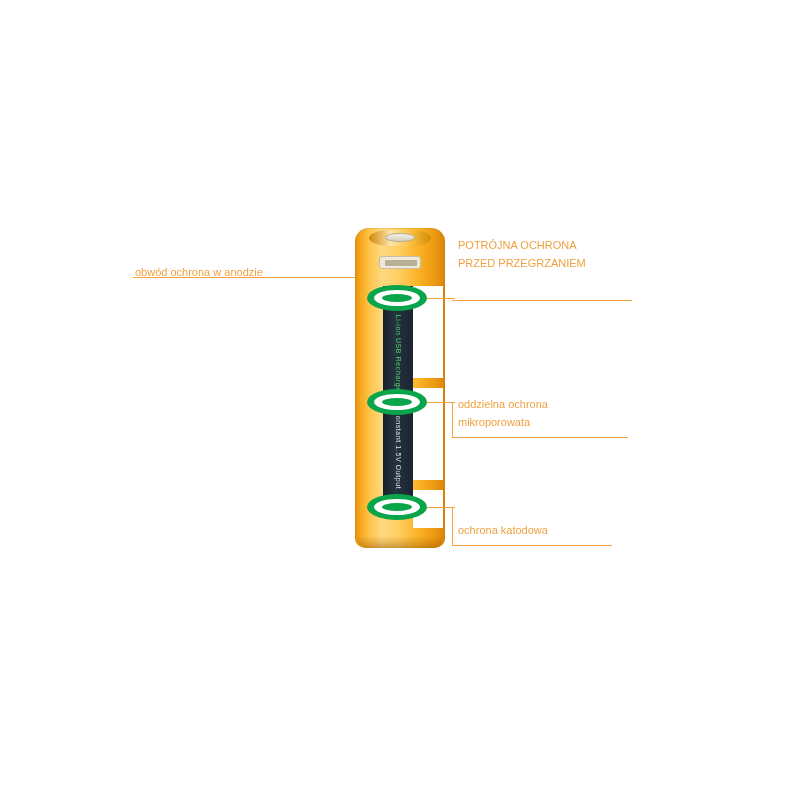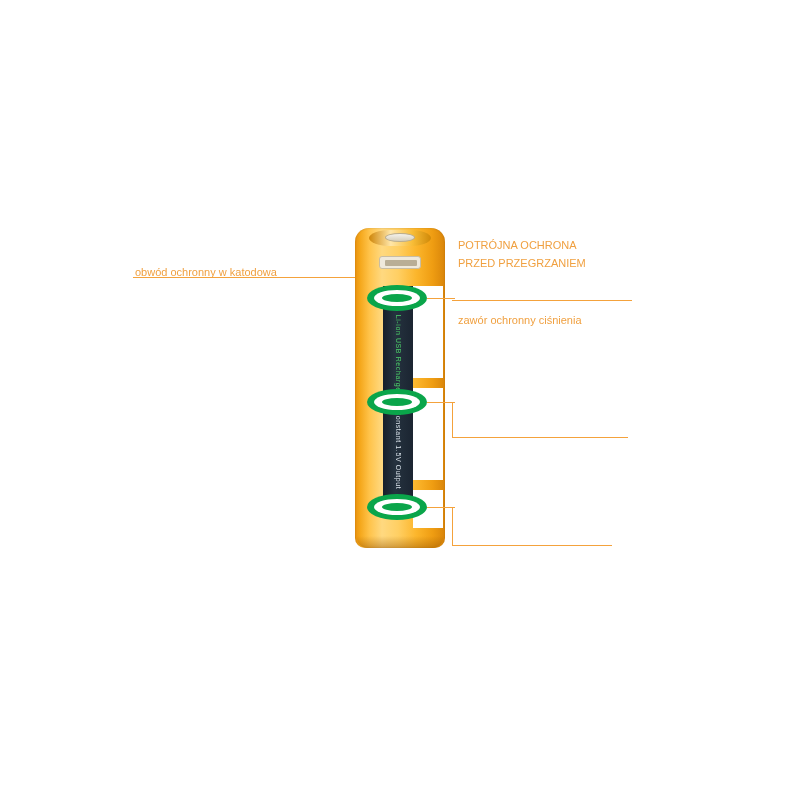--- a/index.html
+++ b/index.html
@@ -267,22 +267,24 @@
   <div class="line line-left"></div>
   <div class="stub stub-1"></div>
   <div class="line line-r1"></div>
   <div class="stub stub-2"></div>
   <div class="stub-v2"></div>
   <div class="line line-r2"></div>
   <div class="stub stub-3"></div>
   <div class="stub-v3"></div>
   <div class="line line-r3"></div>
 
-  <div class="caption cap-left">obwód ochronny w katodowa</div>
+  <div class="caption cap-left">obwód ochrona w anodzie</div>
 
   <div class="caption cap-top-right">POTRÓJNA OCHRONA
 PRZED PRZEGRZANIEM</div>
 
-  <div class="caption cap-r1">zawór ochronny ciśnienia</div>
-
-
+
+  <div class="caption cap-r2">oddzielna ochrona
+mikroporowata</div>
+
+  <div class="caption cap-r3">ochrona katodowa</div>
 
 </div>
 
 </body></html>

